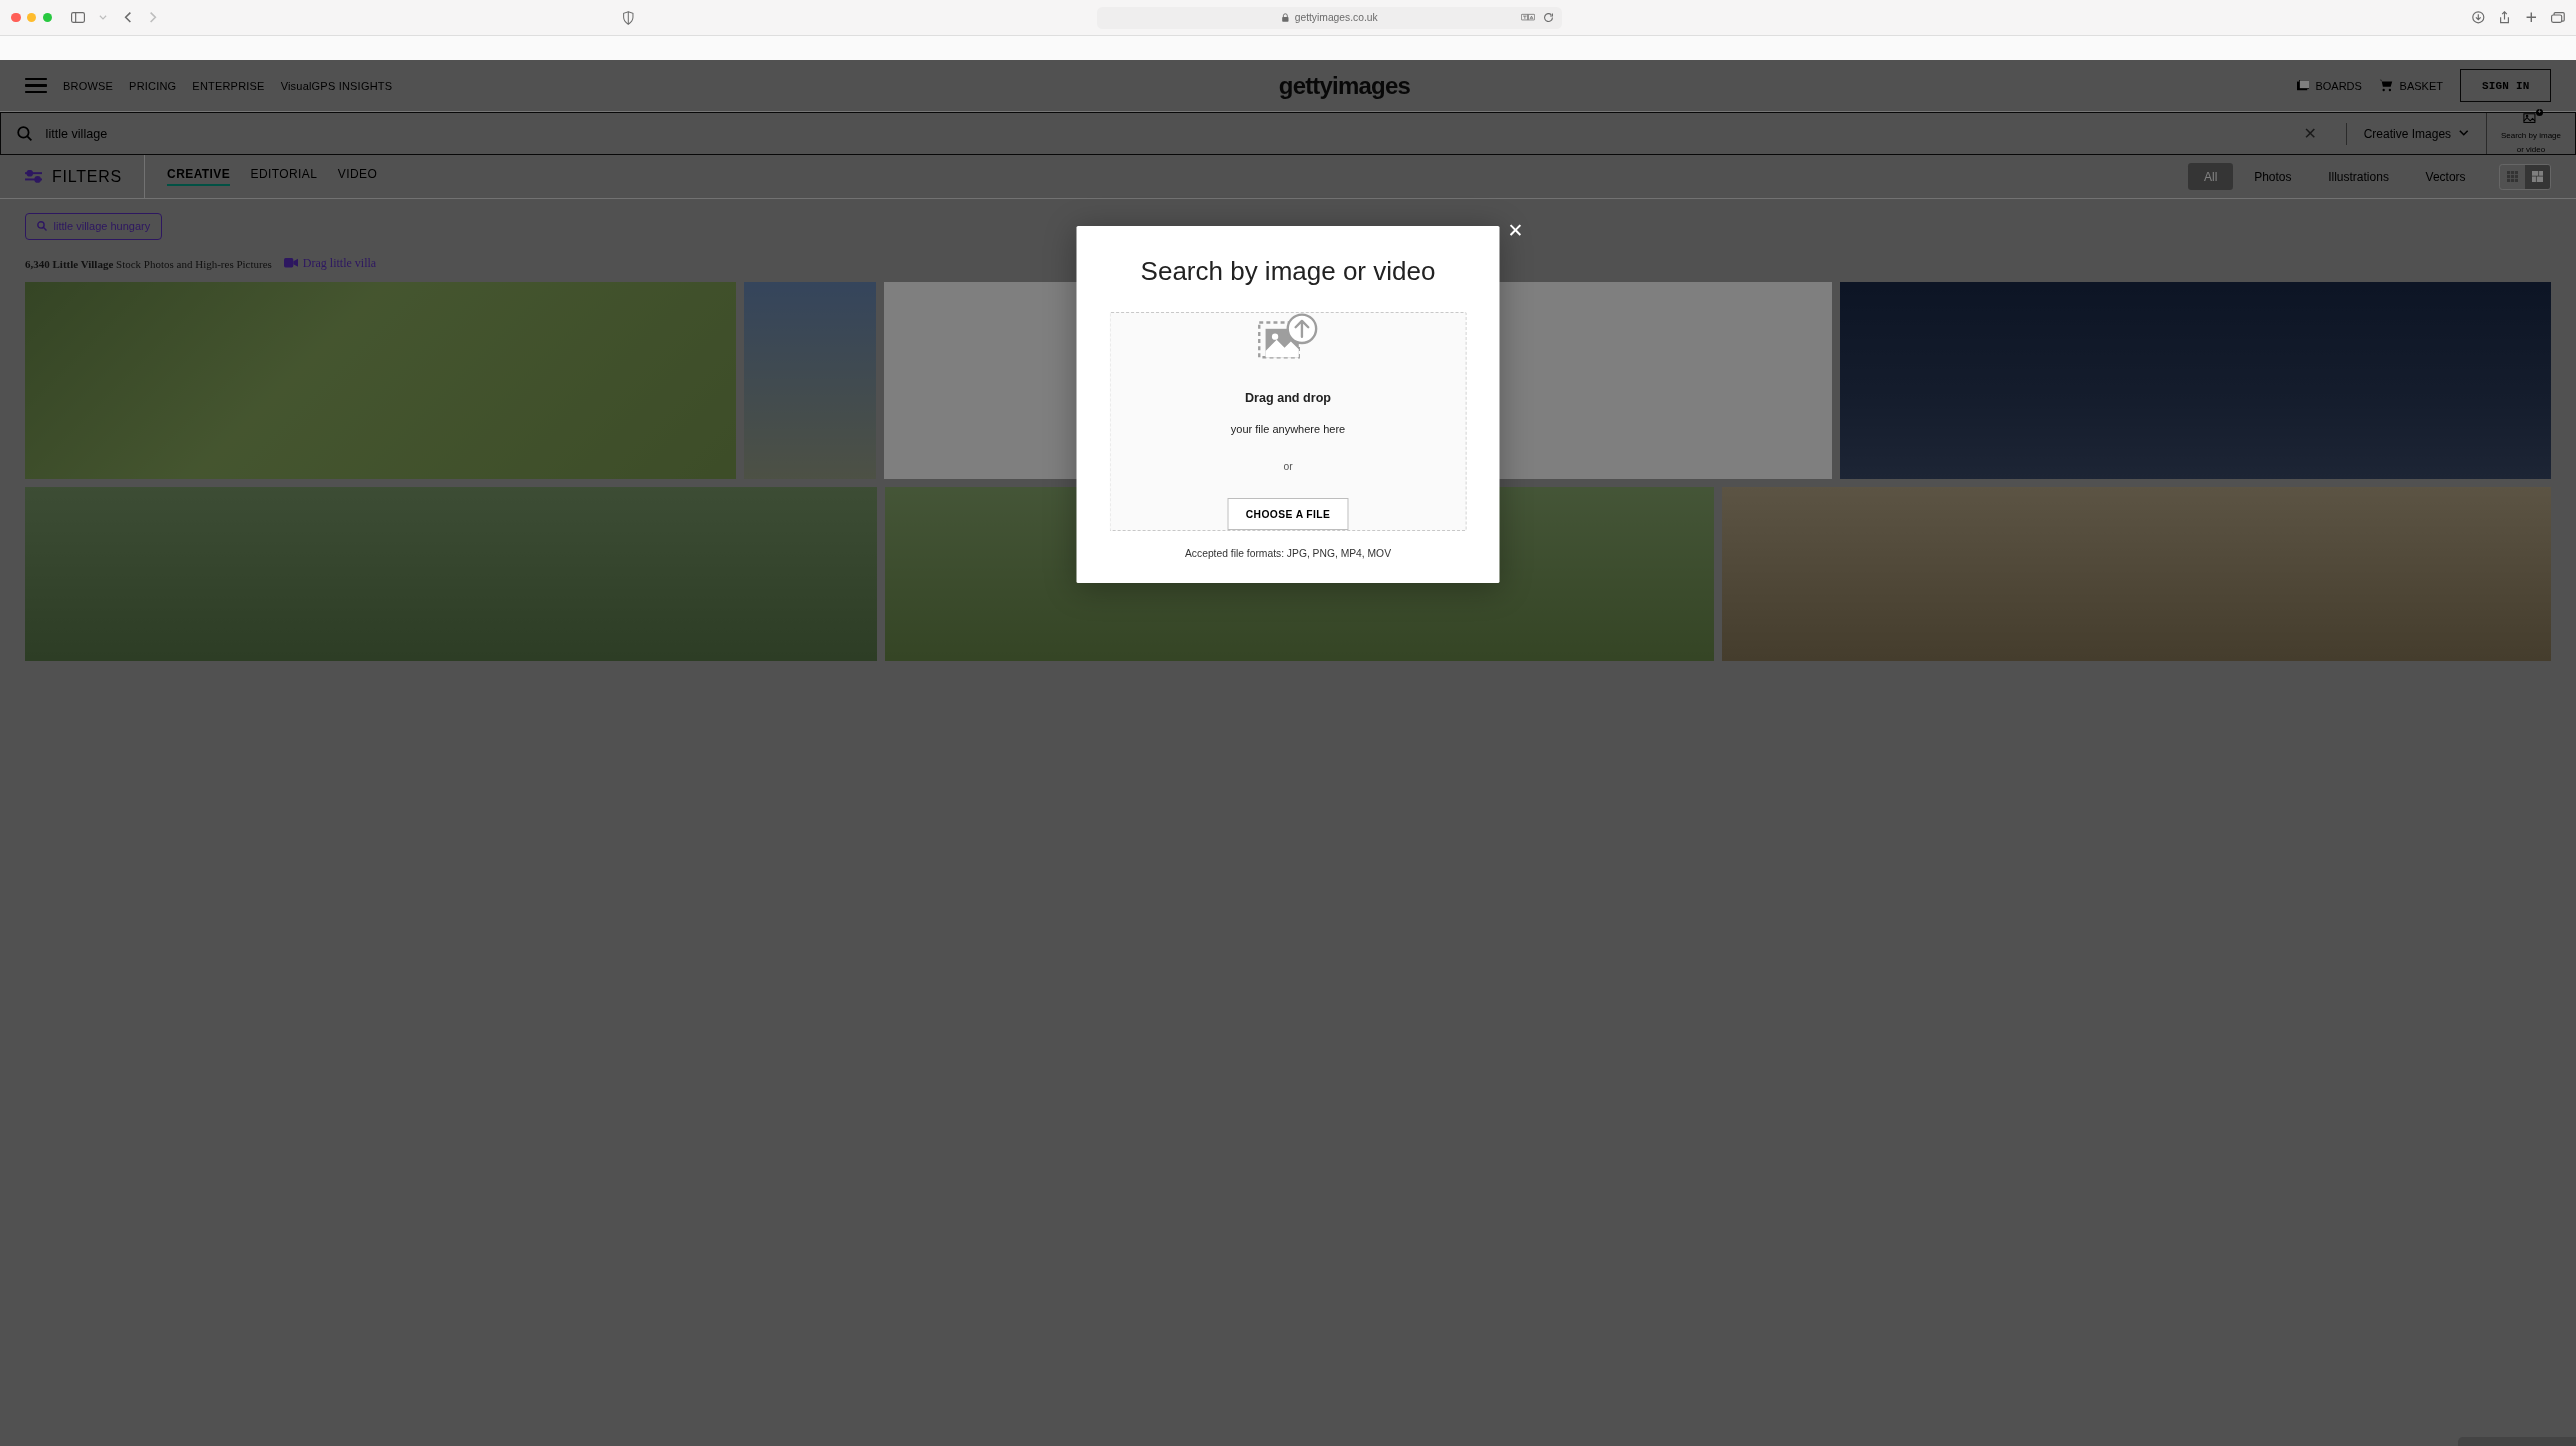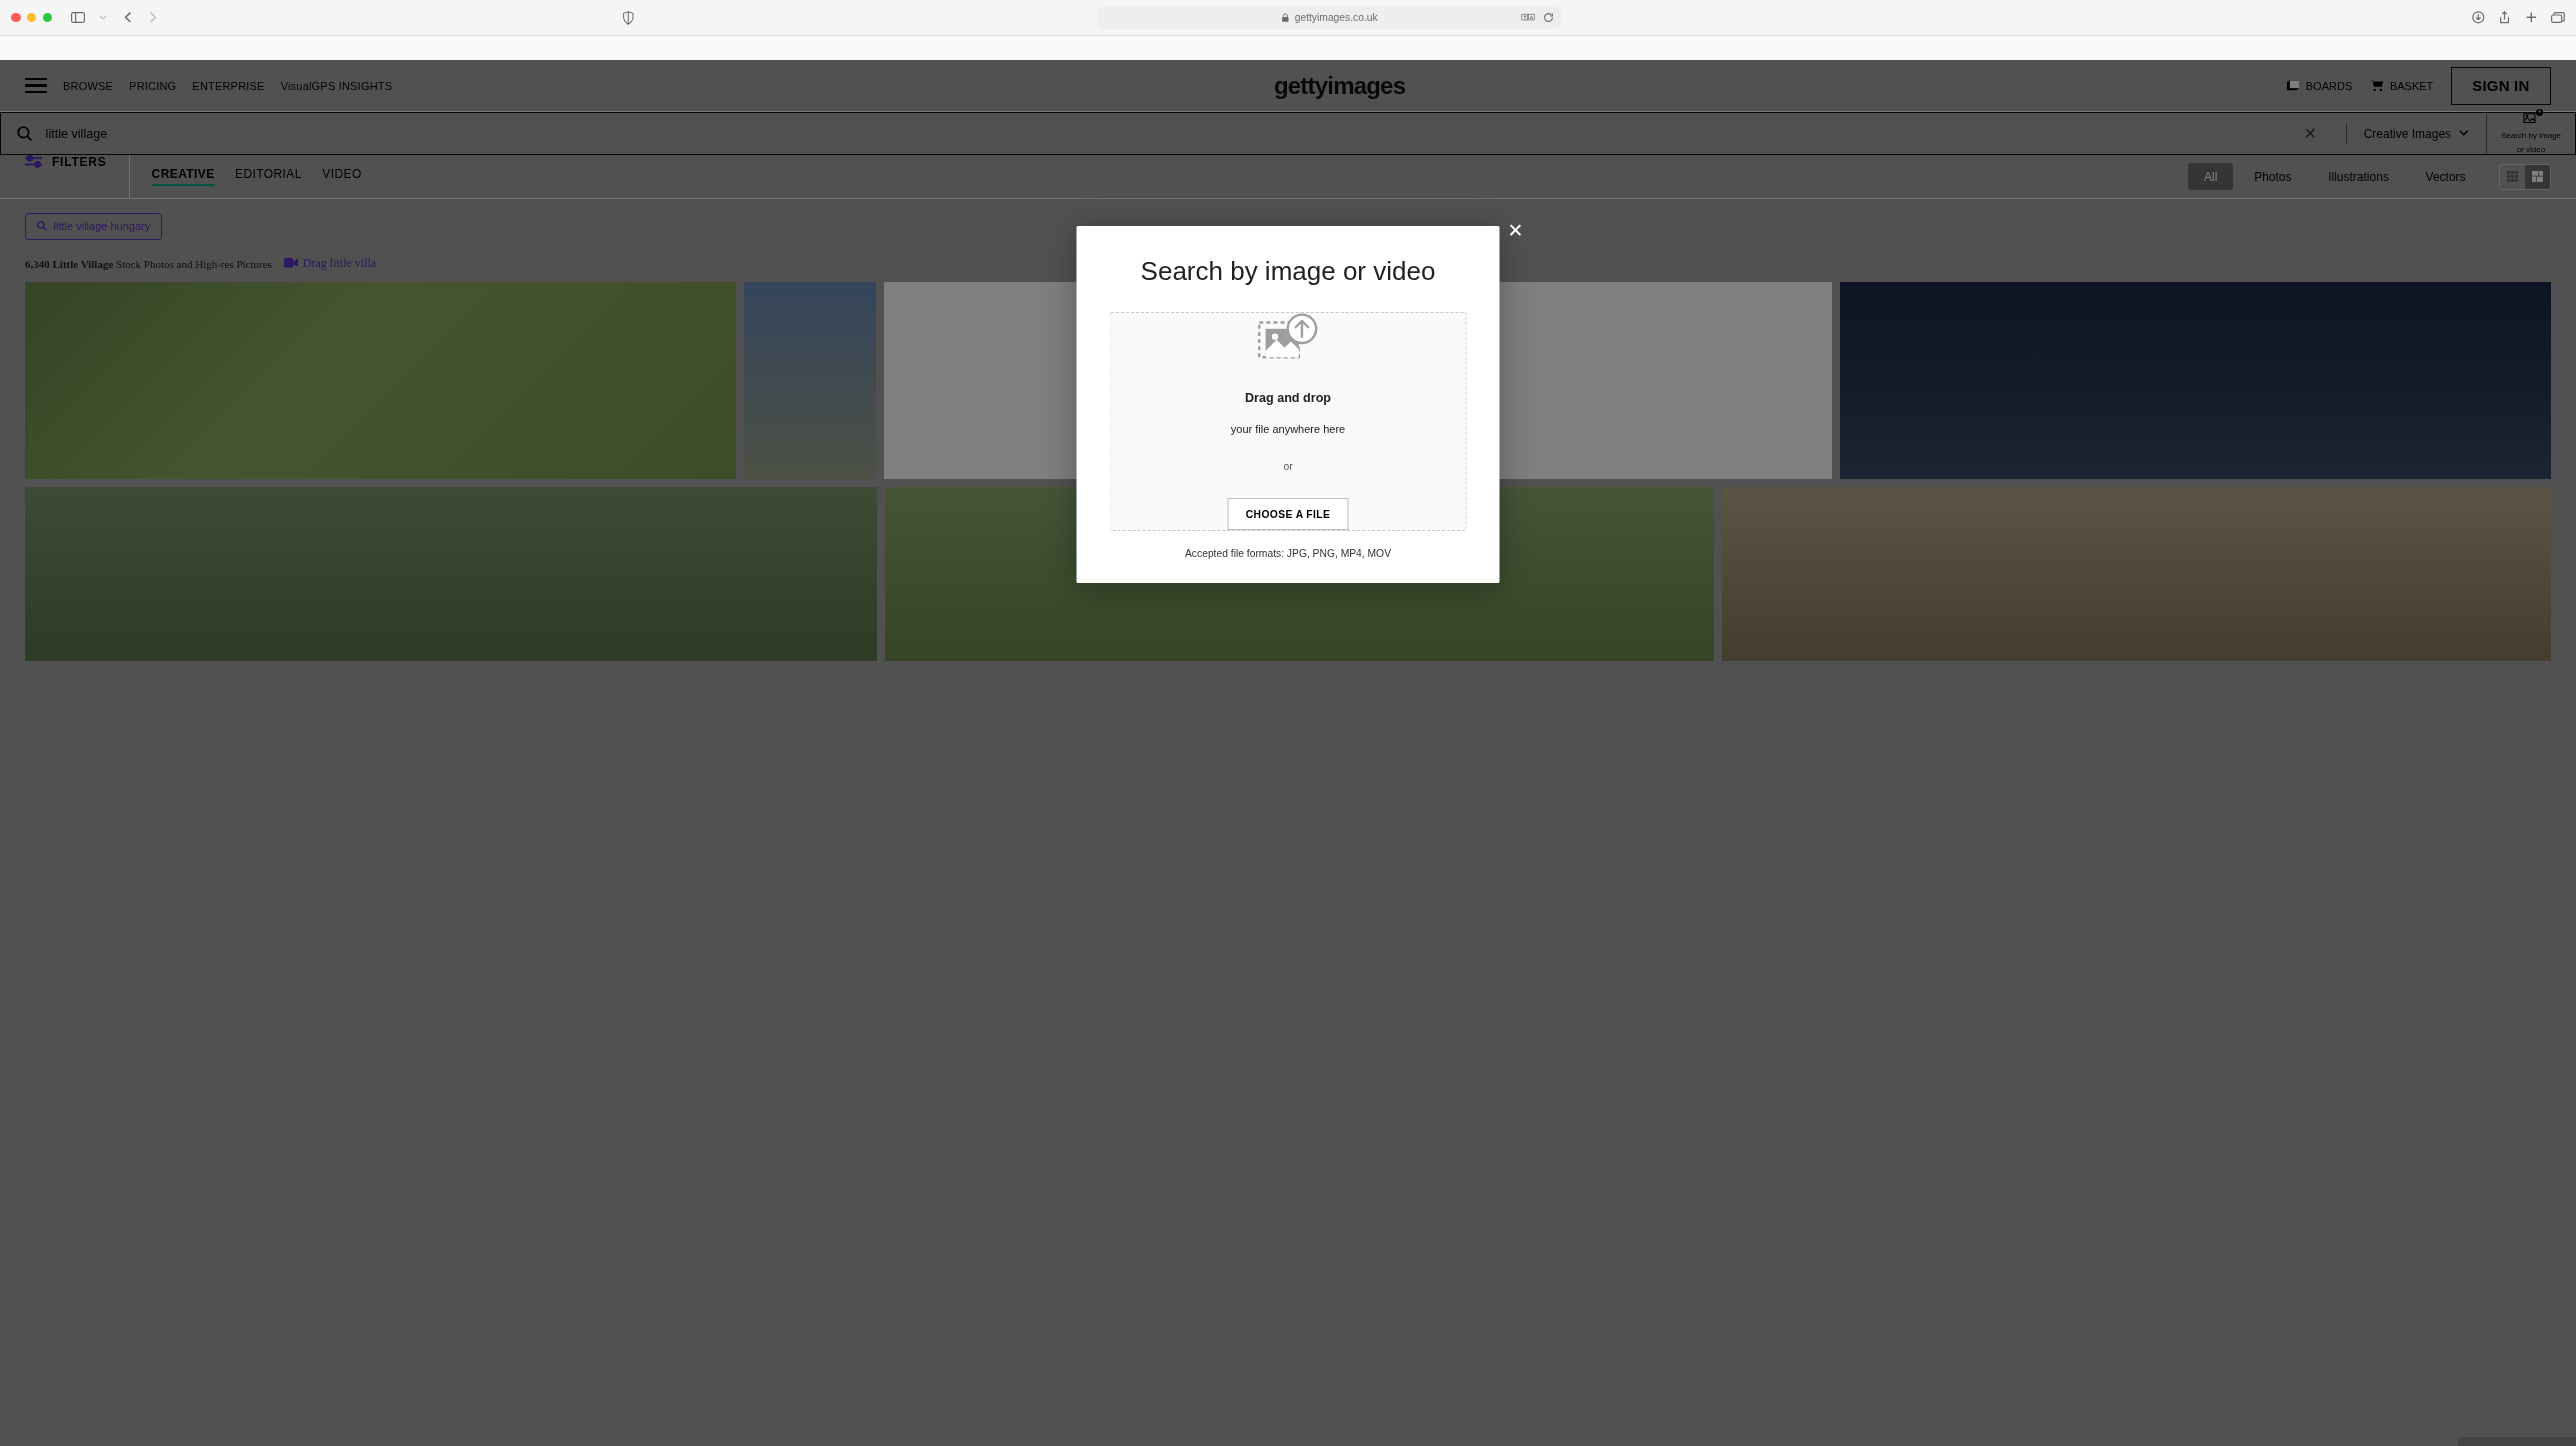--- a/index.html
+++ b/index.html
@@ -20,34 +20,34 @@
     
     .page { position:relative; height:calc(100% - 36px); background:#a3a3a3;margin-top:24px; }
     .topnav { height:52px; display:flex; align-items:center; padding:0 25px; justify-content:space-between; border-bottom:0.8px solid #eee; }
     .topnav-left { display:flex; align-items:center; gap:16px; }
     .hamburger { width:22px; height:15px; display:flex; flex-direction:column; justify-content:space-between;}
     .hamburger span { height:2.4px; background:#000; border-radius:0.8px;}
     .nav-link { font-size:11px; font-weight:500; letter-spacing:0.2px; cursor:pointer;}
     .logo { font-size:24px; font-weight:700; letter-spacing:-0.8px; color:#111;}
     .topnav-right { display:flex; align-items:center; gap:17.4px;}
     .tn-item { display:flex; align-items:center; gap:6.3px; font-size:11px; font-weight:500;}
-    .signin-btn { border:0.8px solid #111; padding:9.5px 20.5px; font-size:15px; font-weight:600; letter-spacing:0.2px;}
+    .signin-btn { border:0.8px solid #111; padding:9.5px 20.5px; font-size:11px; font-weight:600; letter-spacing:0.2px;font-family:Liberation Mono, monospace;}
     
     
     .searchrow { height:43px; border:0.8px solid #111; margin:0; display:flex; align-items:stretch;}
     .searchbox { flex:1; display:flex; align-items:center; padding:0 16px; gap:12.6px;}
     .searchbox input { border:none; outline:none; font-size:12.6px; flex:1; background:transparent;}
     .clear-x { font-size:16px; color:#333; padding:0 12.6px; cursor:pointer;}
     .vdiv { width:0.8px; background:#555; margin:9.5px 0;}
     .search-type { display:flex; align-items:center; gap:8px; padding:0 17.4px; font-size:12px; font-weight:500;}
     .sbi { display:flex; flex-direction:column; align-items:center; justify-content:space-between; padding:0 14px; font-size:8px; line-height:1.15; gap:1.6px; border-left:0.8px solid #555;}
     
     
     .filterrow { height:44px; display:flex; align-items:center; padding:0 25px; border-bottom:0.8px solid #e5e5e5;}
-    .filters-btn { display:flex; gap:9.5px; font-size:12px; font-weight:700; letter-spacing:0.8px; padding-right:22px; border-right:0.8px solid #e5e5e5; height:100%;}
+    .filters-btn { display:flex; align-items:center; gap:9.5px; font-size:16px; font-weight:400; letter-spacing:0.8px; padding-right:22px; border-right:0.8px solid #e5e5e5; height:100%;}
     .content-tabs { display:flex; gap:20.5px; margin-left:22px;}
     .ct { font-size:12px; font-weight:500; letter-spacing:0.4px; padding-bottom:2.4px;text-align:center;}
     .ct.active { font-weight:700; border-bottom:2.4px solid #02a388;}
     .license-tabs { margin-left:auto; display:flex; align-items:center; gap:4.7px;}
     .lt { font-size:12px; padding:6.3px 16px; border-radius:3.2px;}
     .lt.active { background:#6b6b6b; color:#fff;}
     .view-toggle { display:flex; margin-left:17.4px; border:0.8px solid #ccc; border-radius:3.2px; overflow:hidden;}
     .vt { width:25px; height:24px; display:flex; align-items:center; justify-content:center; color:#666;}
     .vt.active { background:#6b6b6b; color:#fff;}
     

